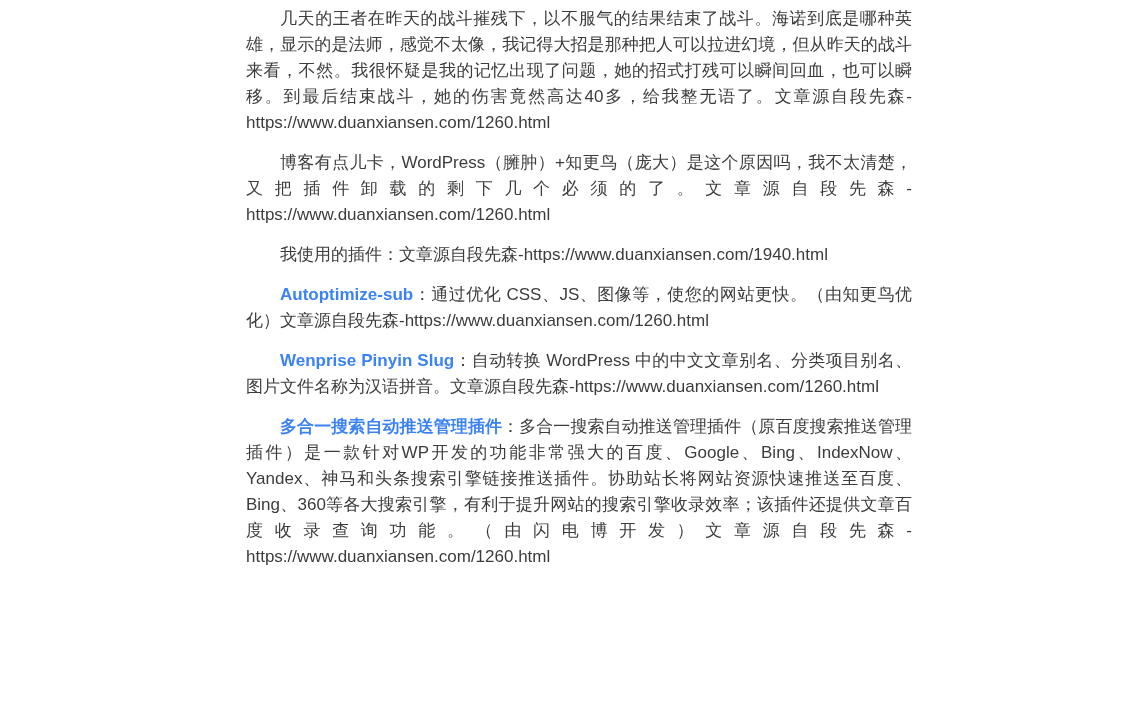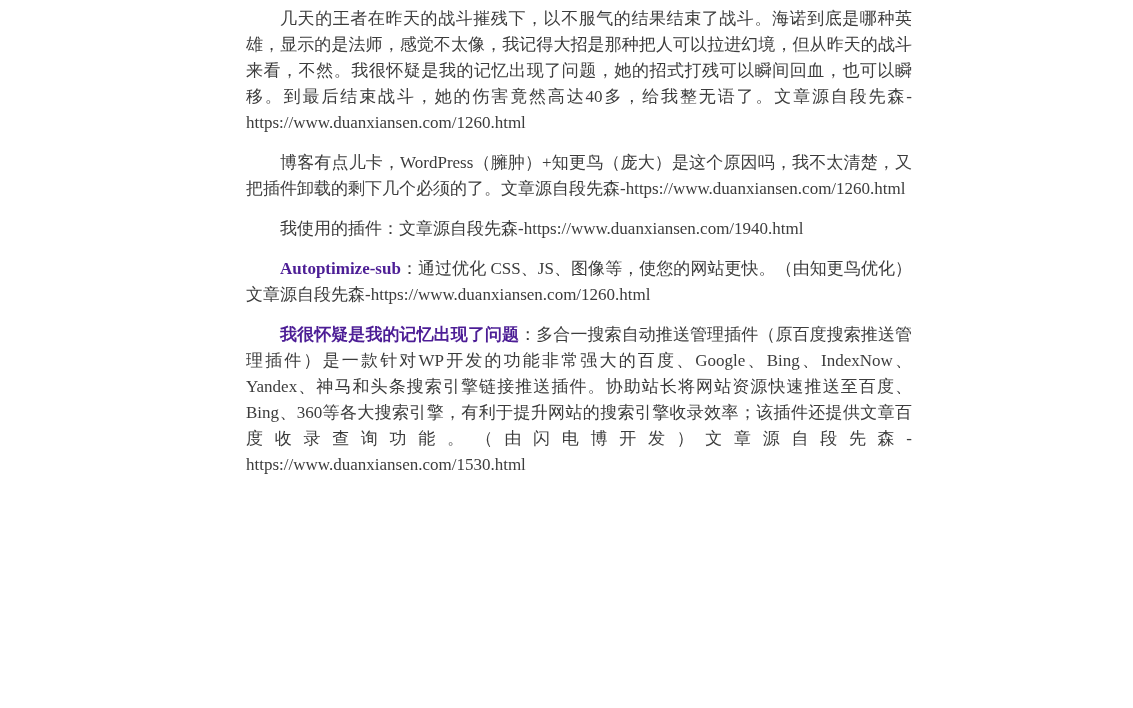--- a/index.html
+++ b/index.html
@@ -22,37 +22,37 @@
     color: #3c3c3c;
     font-size: 17px;
     line-height: 26px;
     text-align: justify;
     text-justify: inter-ideograph;
     word-break: break-word;
   }
   .para {
     margin: 0 16px 14px 0;
     text-indent: 2em;
-    font-family: Liberation Serif, serif;
   }
   .para strong {
-    color: #4c1d95;
+    color: #3b82f6;
     font-weight: bold;
   }
 </style>
 </head>
 <body>
 
 <main class="article">
 
   <p class="para"><strong></strong><span>几天的王者在昨天的战斗摧残下，以不服气的结果结束了战斗。海诺到底是哪种英雄，显示的是法师，感觉不太像，我记得大招是那种把人可以拉进幻境，但从昨天的战斗来看，不然。我很怀疑是我的记忆出现了问题，她的招式打残可以瞬间回血，也可以瞬移。到最后结束战斗，她的伤害竟然高达40多，给我整无语了。文章源自段先森-https://www.duanxiansen.com/1260.html</span></p>
 
 
   <p class="para"><strong></strong><span>博客有点儿卡，WordPress（臃肿）+知更鸟（庞大）是这个原因吗，我不太清楚，又把插件卸载的剩下几个必须的了。文章源自段先森-https://www.duanxiansen.com/1260.html</span></p>
 
   <p class="para"><strong></strong><span>我使用的插件：文章源自段先森-https://www.duanxiansen.com/1940.html</span></p>
 
   <p class="para"><strong>Autoptimize-sub</strong><span>：通过优化 CSS、JS、图像等，使您的网站更快。（由知更鸟优化）文章源自段先森-https://www.duanxiansen.com/1260.html</span></p>
 
+  <p class="para"><strong>Wenprise Pinyin Slug</strong><span>：自动转换 WordPress 中的中文文章别名、分类项目别名、图片文件名称为汉语拼音。文章源自段先森-https://www.duanxiansen.com/1260.html</span></p>
 
-  <p class="para"><strong>我很怀疑是我的记忆出现了问题</strong><span>：多合一搜索自动推送管理插件（原百度搜索推送管理插件）是一款针对WP开发的功能非常强大的百度、Google、Bing、IndexNow、Yandex、神马和头条搜索引擎链接推送插件。协助站长将网站资源快速推送至百度、Bing、360等各大搜索引擎，有利于提升网站的搜索引擎收录效率；该插件还提供文章百度收录查询功能。（由闪电博开发）文章源自段先森-https://www.duanxiansen.com/1530.html</span></p>
+  <p class="para"><strong>多合一搜索自动推送管理插件</strong><span>：多合一搜索自动推送管理插件（原百度搜索推送管理插件）是一款针对WP开发的功能非常强大的百度、Google、Bing、IndexNow、Yandex、神马和头条搜索引擎链接推送插件。协助站长将网站资源快速推送至百度、Bing、360等各大搜索引擎，有利于提升网站的搜索引擎收录效率；该插件还提供文章百度收录查询功能。（由闪电博开发）文章源自段先森-https://www.duanxiansen.com/1260.html</span></p>
 
 </main>
 
 </body></html>

